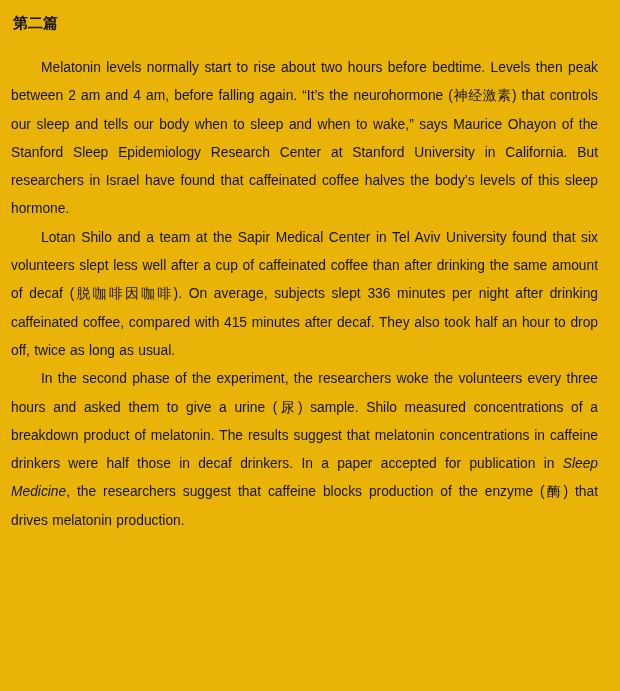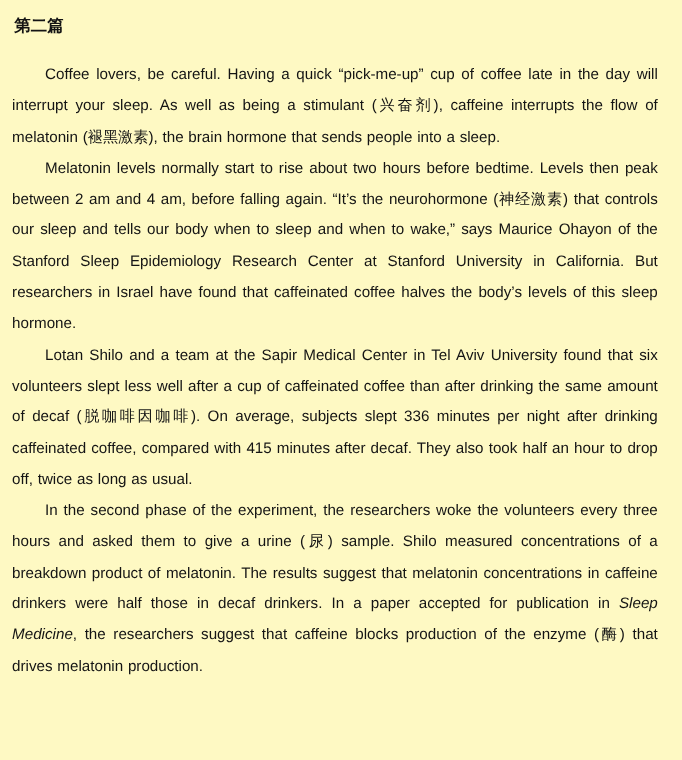--- a/index.html
+++ b/index.html
@@ -5,21 +5,21 @@
   html, body {
     margin: 0;
     padding: 0;
     background: #ffffff;
   }
   .page {
     width: 620px;
     height: 691px;
     box-sizing: border-box;
     padding: 12px 22px 0 11px;
-    background: #fef9c3;
+    background: #eab308;
     color: #141414;
     font-family: "Liberation Sans", "DejaVu Sans", sans-serif;
     overflow: hidden;
   }
   .doc-header {
     position: relative;
     height: 26px;
     margin-bottom: 16px;
   }
   .section-label {
@@ -58,21 +58,20 @@
 <body>
 
 <div class="page">
 
   <header class="doc-header">
     <span class="section-label">第二篇</span>
   </header>
 
   <main class="doc-body">
 
-    <p>Coffee lovers, be careful. Having a quick “pick-me-up” cup of coffee late in the day will interrupt your sleep. As well as being a stimulant (兴奋剂), caffeine interrupts the flow of melatonin (褪黑激素), the brain hormone that sends people into a sleep.</p>
 
     <p>Melatonin levels normally start to rise about two hours before bedtime. Levels then peak between 2 am and 4 am, before falling again. “It’s the neurohormone (神经激素) that controls our sleep and tells our body when to sleep and when to wake,” says Maurice Ohayon of the Stanford Sleep Epidemiology Research Center at Stanford University in California. But researchers in Israel have found that caffeinated coffee halves the body’s levels of this sleep hormone.</p>
 
     <p>Lotan Shilo and a team at the Sapir Medical Center in Tel Aviv University found that six volunteers slept less well after a cup of caffeinated coffee than after drinking the same amount of decaf (脱咖啡因咖啡). On average, subjects slept 336 minutes per night after drinking caffeinated coffee, compared with 415 minutes after decaf. They also took half an hour to drop off, twice as long as usual.</p>
 
     <p><span>In the second phase of the experiment, the researchers woke the volunteers every three hours and asked them to give a urine (尿) sample. Shilo measured concentrations of a breakdown product of melatonin. The results suggest that melatonin concentrations in caffeine drinkers were half those in decaf drinkers. In a paper accepted for publication in </span><em class="journal">Sleep Medicine</em><span>, the researchers suggest that caffeine blocks production of the enzyme (酶) that drives melatonin production.</span></p>
 
 
   </main>
 </div>

